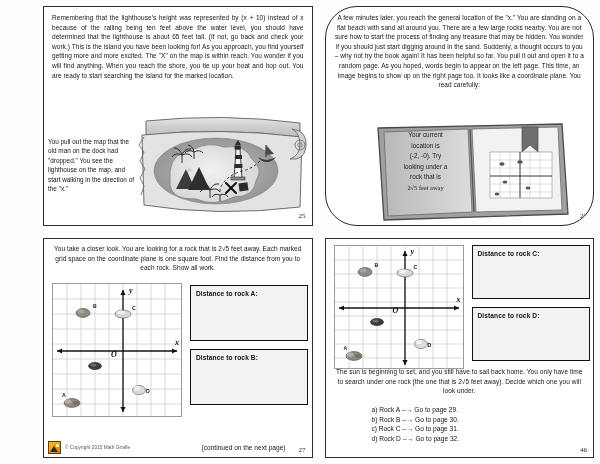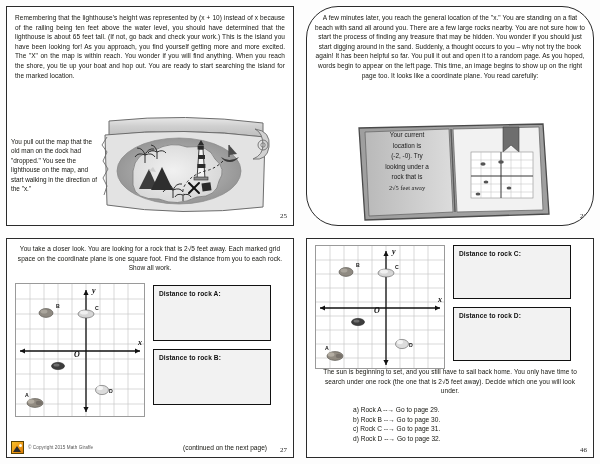--- a/index.html
+++ b/index.html
@@ -11,20 +11,21 @@
     overflow:hidden;
   }
   .sheet{
     position:relative;
     width:600px;height:464px;
     box-sizing:border-box;
     display:grid;
     grid-template-columns:1fr 1fr;
     grid-template-rows:1fr 1fr;
     background:#fdfdfd;
+    padding-left:37px;
   }
   .panel{
     position:relative;
     box-sizing:border-box;
     border:1.4px solid #2b2b2b;
     margin:6px;
     background:#fff;
     overflow:hidden;
   }
   .panel.p1{grid-column:1;grid-row:1;}

